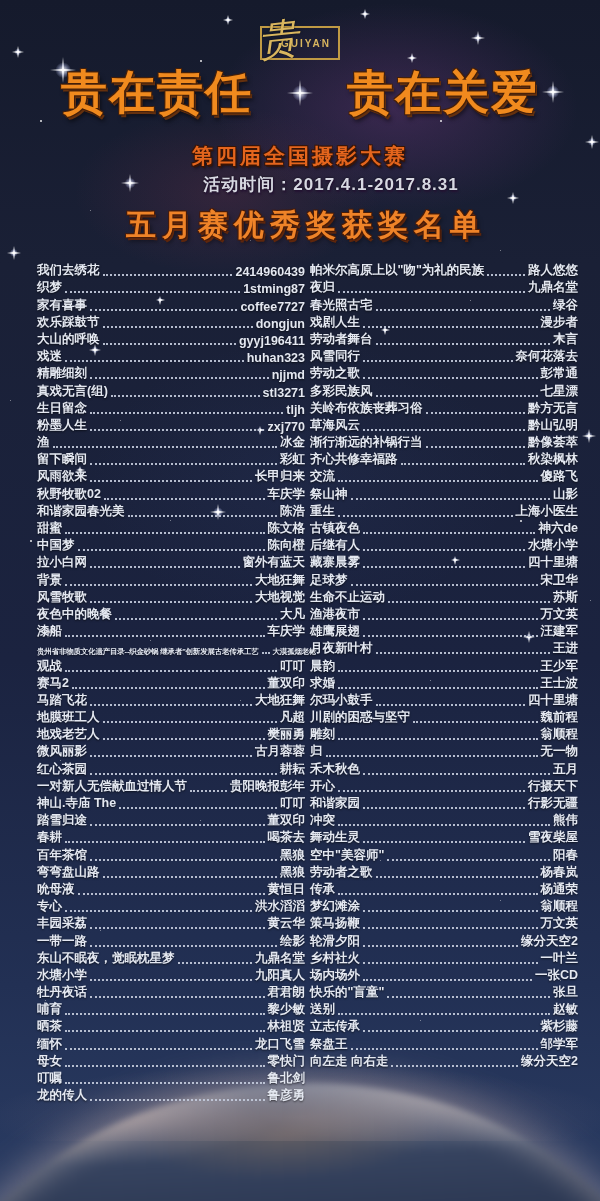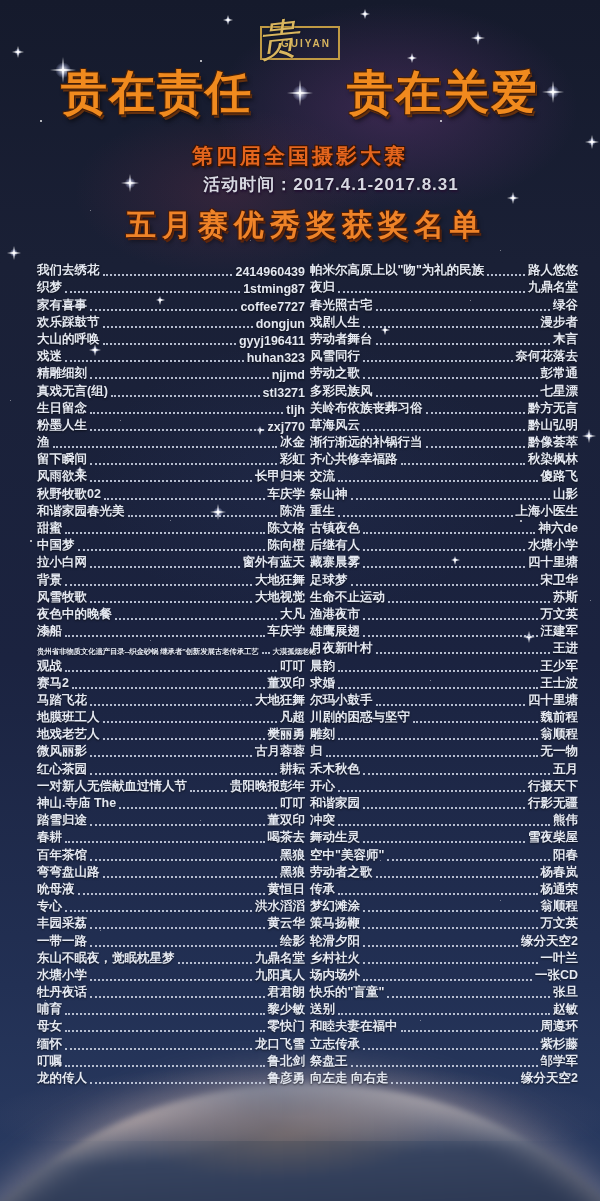--- a/index.html
+++ b/index.html
@@ -405,28 +405,33 @@
         <span class="t">牡丹夜话</span>
         <span class="dots"></span>
         <span class="a">君君朗</span>
       </div>
       <div class="row">
         <span class="t">哺育</span>
         <span class="dots"></span>
         <span class="a">黎少敏</span>
       </div>
       <div class="row">
+        <span class="t">晒茶</span>
+        <span class="dots"></span>
+        <span class="a">林祖贤</span>
+      </div>
+      <div class="row">
+        <span class="t">缅怀</span>
+        <span class="dots"></span>
+        <span class="a">龙口飞雪</span>
+      </div>
+      <div class="row">
         <span class="t">母女</span>
         <span class="dots"></span>
         <span class="a">零快门</span>
-      </div>
-      <div class="row">
-        <span class="t">缅怀</span>
-        <span class="dots"></span>
-        <span class="a">龙口飞雪</span>
       </div>
       <div class="row">
         <span class="t">叮嘱</span>
         <span class="dots"></span>
         <span class="a">鲁北剑</span>
       </div>
       <div class="row">
         <span class="t">龙的传人</span>
         <span class="dots"></span>
         <span class="a">鲁彦勇</span>
@@ -645,25 +650,20 @@
       </div>
       <div class="row">
         <span class="t">快乐的"盲童"</span>
         <span class="dots"></span>
         <span class="a">张旦</span>
       </div>
       <div class="row">
         <span class="t">送别</span>
         <span class="dots"></span>
         <span class="a">赵敏</span>
-      </div>
-      <div class="row">
-        <span class="t">和睦夫妻在福中</span>
-        <span class="dots"></span>
-        <span class="a">周遵环</span>
       </div>
       <div class="row">
         <span class="t">立志传承</span>
         <span class="dots"></span>
         <span class="a">紫杉藤</span>
       </div>
       <div class="row">
         <span class="t">祭盘王</span>
         <span class="dots"></span>
         <span class="a">邹学军</span>

